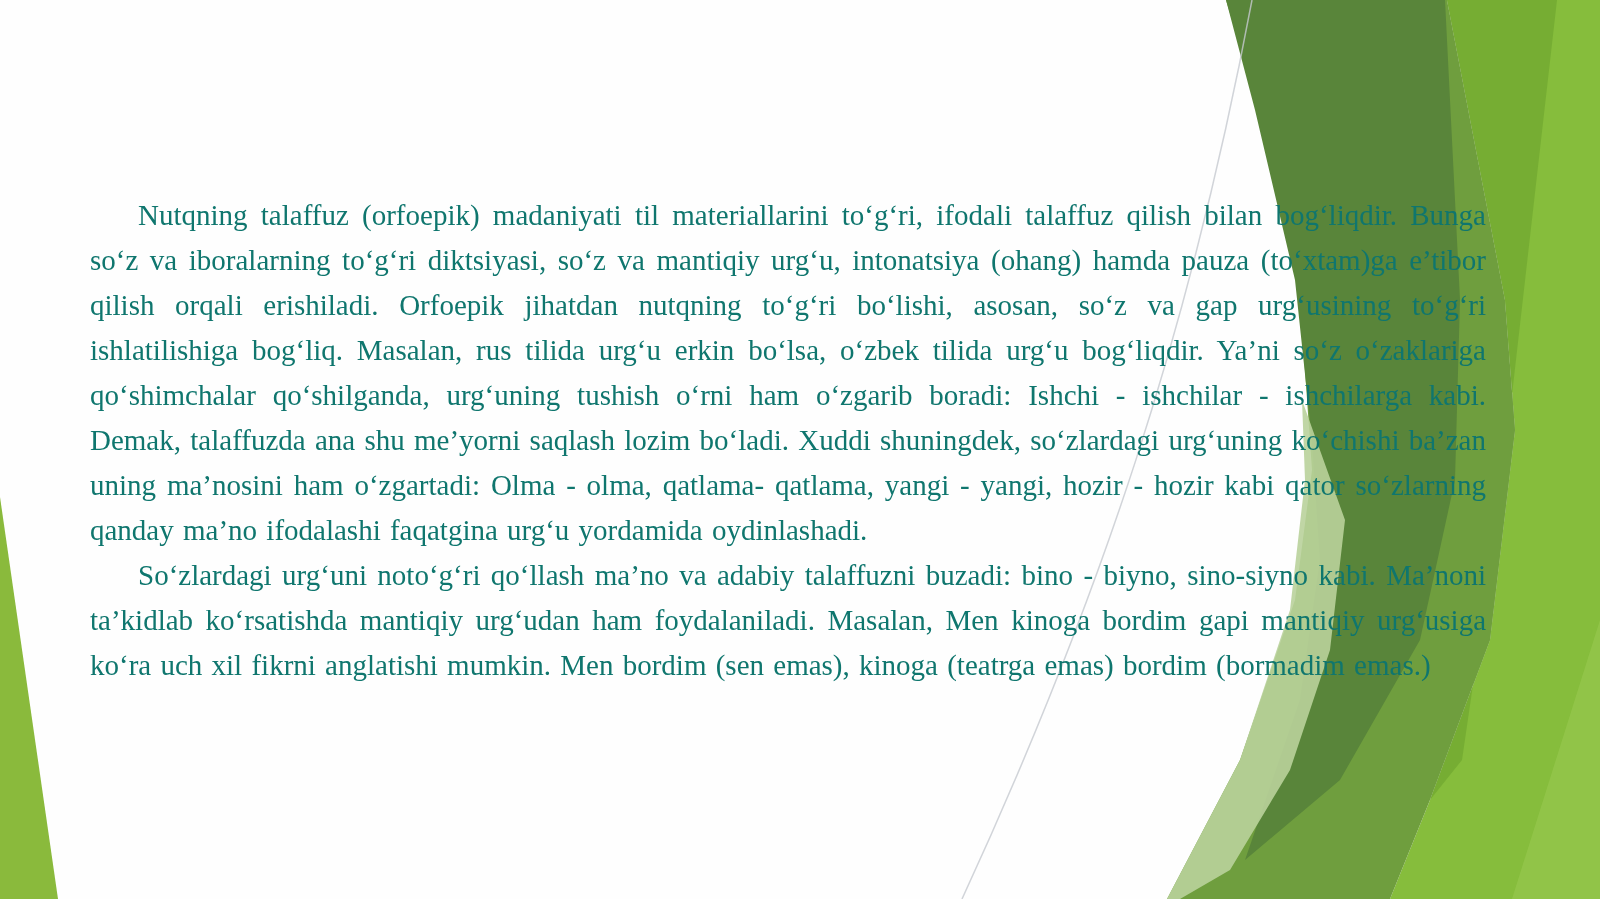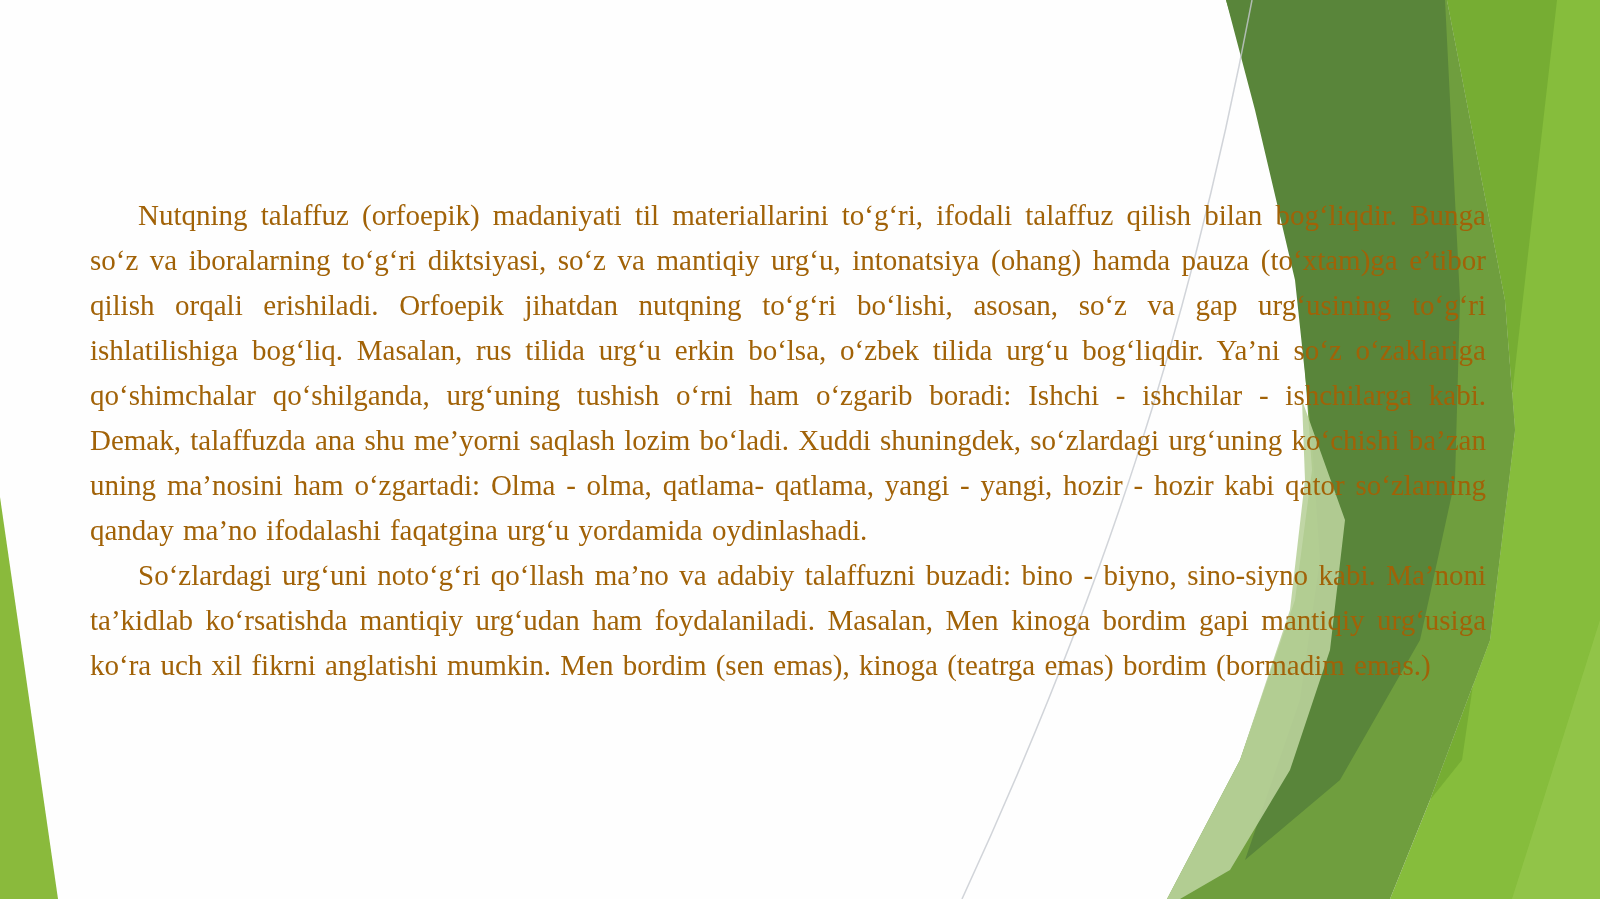--- a/index.html
+++ b/index.html
@@ -24,21 +24,21 @@
   }
   .text-block {
     position: absolute;
     left: 90px;
     top: 193px;
     width: 1396px;
     z-index: 2;
   }
   .text-block p {
     margin: 0;
-    color: #a16207;
+    color: #0f766e;
     font-size: 29px;
     line-height: 45px;
     text-align: justify;
     text-align-last: left;
     text-indent: 48px;
     word-spacing: 2px;
     font-family: Liberation Serif, serif;
   }
 </style>
 </head>

